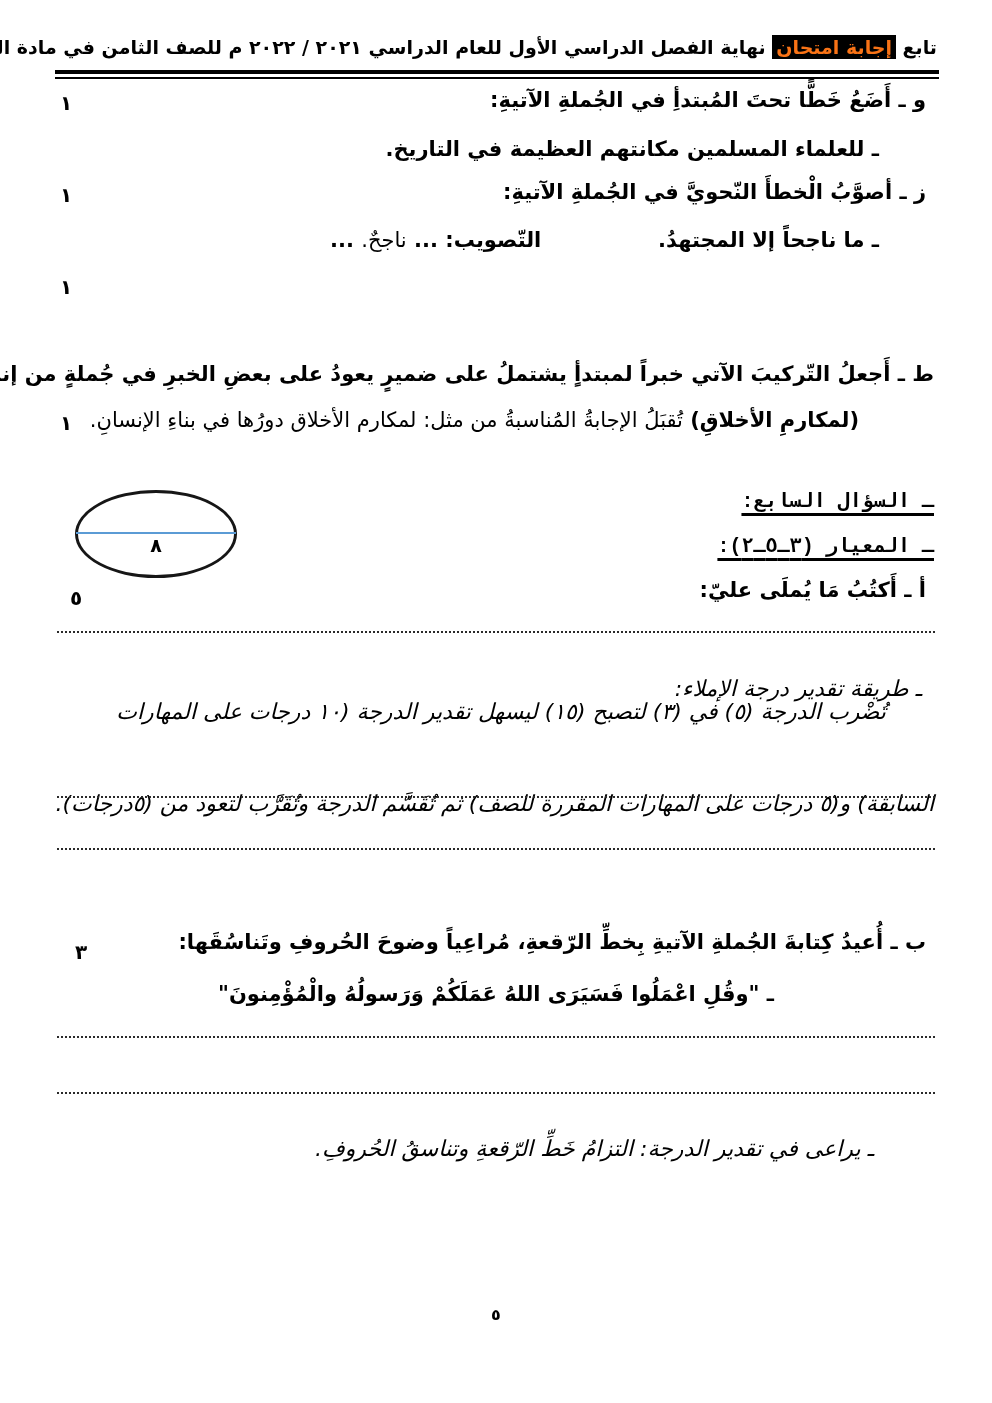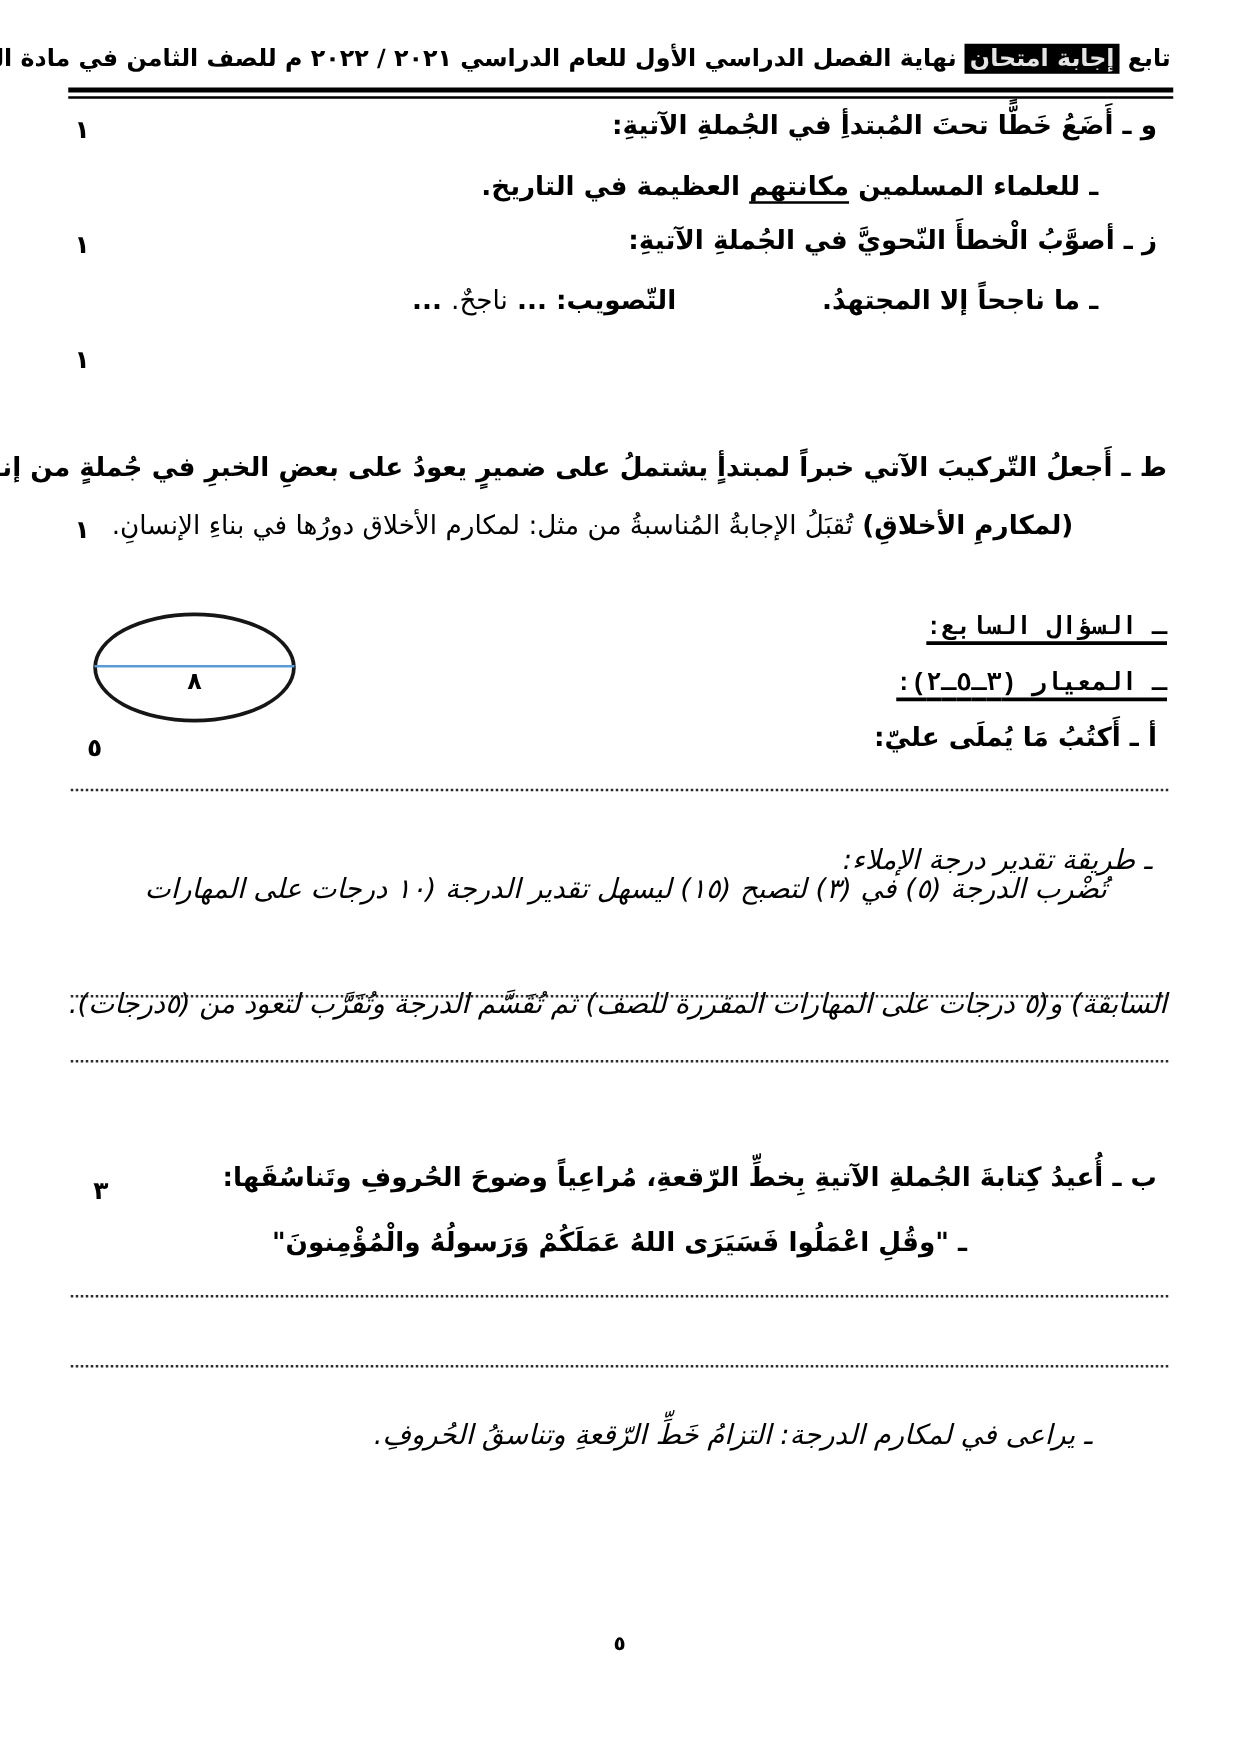--- a/index.html
+++ b/index.html
@@ -11,37 +11,37 @@
     direction:rtl;
     color:#000;
     overflow:hidden;
   }
   .hdr{
     position:absolute;top:36px;left:55px;right:55px;
     text-align:center;
     font-size:19px;font-weight:bold;
     white-space:nowrap;
   }
-  .hl{background:#000;color:#e5e5e5;padding:1px 4px;}
+  .hl{background:#000;color:#f97316;padding:1px 4px;}
   .rule{position:absolute;left:55px;right:53px;background:#000;}
   .rule.thick{top:70px;height:4px;}
   .rule.thin{top:77px;height:2px;}
 
   .row{
     position:absolute;left:50px;right:58px;
     text-align:right;
     white-space:nowrap;
   }
   .q{font-weight:bold;font-size:21px;padding-right:8px;}
   .ans{font-weight:bold;font-size:21px;padding-right:55px;}
   .mark{
     position:absolute;left:10px;top:3px;
     font-size:20px;font-weight:bold;
   }
-  .ul{text-decoration:underline;text-decoration-thickness:2px;text-underline-offset:5px;}
+  .ul{text-decoration-thickness:2px;text-underline-offset:5px;}
   .it{font-weight:normal;}
   .correction{position:absolute;left:280px;top:0;font-weight:bold;}
   .gap-after{margin-inline-end:45px;}
   .title-ul{
     text-decoration:underline;text-decoration-thickness:2.5px;text-underline-offset:6px;
     font-weight:bold;font-size:20px;font-family:Liberation Mono, monospace;
   }
   .note{
     font-style:italic;font-weight:normal;font-size:22px;
   }
@@ -131,18 +131,18 @@
     <span>ب ـ أُعيدُ كِتابةَ الجُملةِ الآتيةِ بِخطِّ الرّقعةِ، مُراعِياً وضوحَ الحُروفِ وتَناسُقَها:</span>
     <span class="mark" style="left:25px;top:10px">٣</span>
   </div>
   <div class="row ans" style="top:982px;padding-right:160px">
     <span>ـ "وقُلِ اعْمَلُوا فَسَيَرَى اللهُ عَمَلَكُمْ وَرَسولُهُ والْمُؤْمِنونَ"</span>
   </div>
   <div class="dots" style="top:1036px"></div>
   <div class="dots" style="top:1092px"></div>
 
   <div class="row note" style="top:1136px;padding-right:60px">
-    <span>ـ يراعى في لمكارم الدرجة: التزامُ خَطِّ الرّقعةِ وتناسقُ الحُروفِ.</span>
+    <span>ـ يراعى في تقدير الدرجة: التزامُ خَطِّ الرّقعةِ وتناسقُ الحُروفِ.</span>
   </div>
 
   <div class="pagenum">٥</div>
 
 </div>
 
 </body></html>

